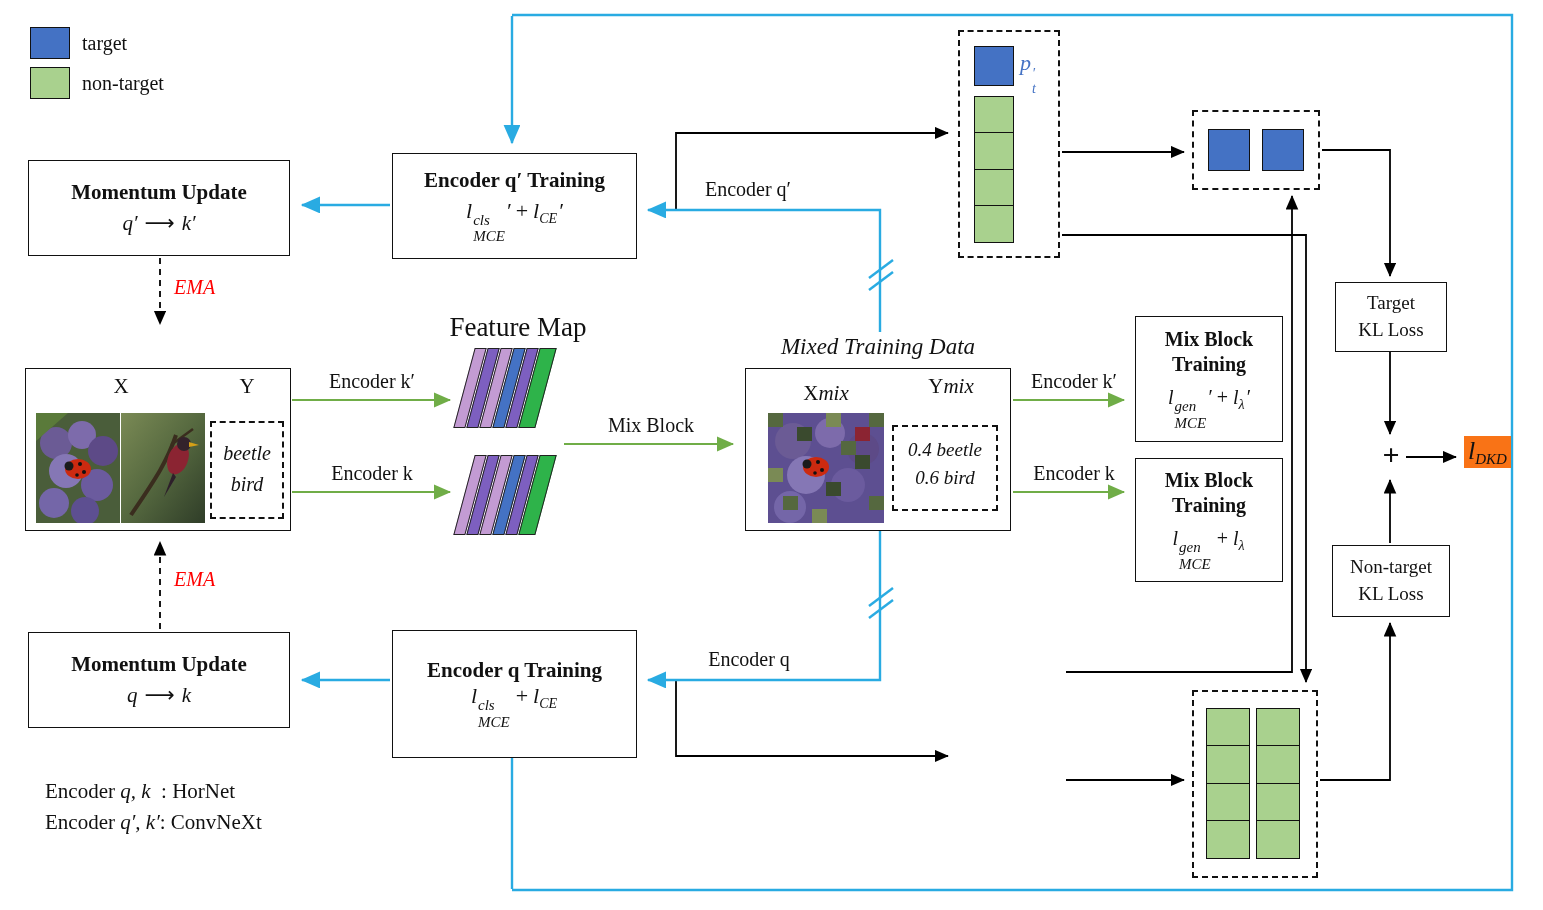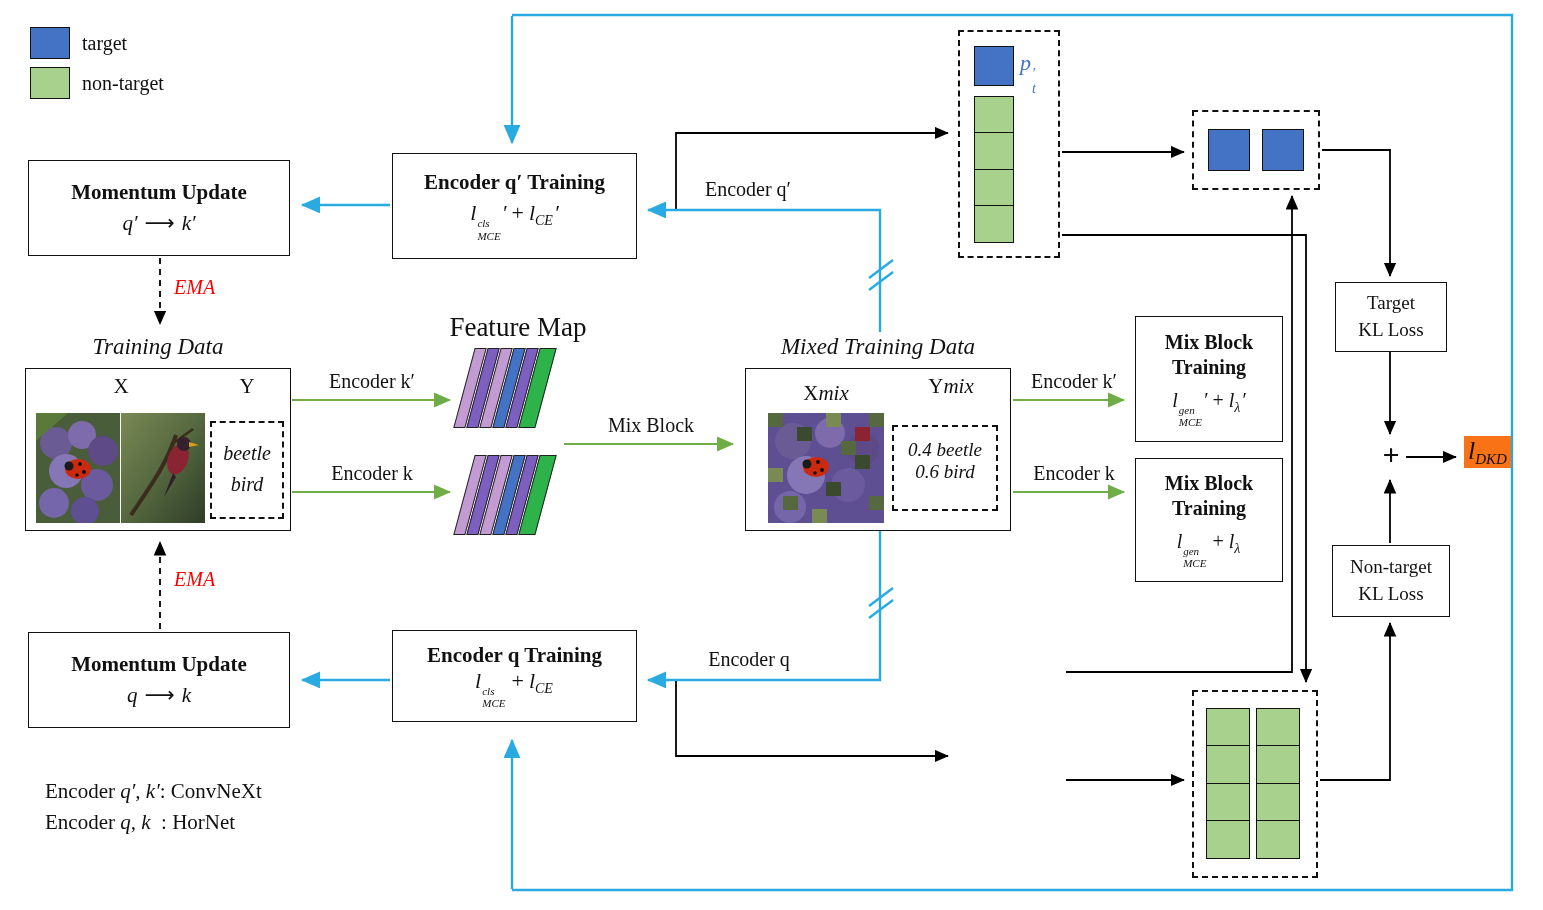--- a/index.html
+++ b/index.html
@@ -16,21 +16,21 @@
   .dtitle{font-style:italic;font-size:23px;text-align:center;z-index:3;}
   .colh{font-size:21px;text-align:center;}
   .cell-label{font-style:italic;font-size:20px;text-align:center;}
   .mix-label{font-style:italic;font-size:19px;text-align:center;}
   .ema{color:#f00;font-style:italic;font-size:20px;z-index:3;}
   .it{font-style:italic;}
   .pre{white-space:pre;}
   .formula{font-size:22px;white-space:nowrap;}
   .f20{font-size:20px;}
   .supsub{display:inline-flex;flex-direction:column;align-items:flex-start;
-          font-size:11px;line-height:1.1;vertical-align:-7px;margin-left:1px;}
+          font-size:15px;line-height:1.1;vertical-align:-7px;margin-left:1px;}
   .sub{font-size:14px;vertical-align:-5px;text-align:center;}
   .pr{margin-left:1px;}
   .plus{margin:0 5px;font-style:normal;}
   .mom-formula{font-size:21px;font-style:italic;}
   .arrow-glyph{margin:0 7px;font-style:normal;font-family:"DejaVu Sans",sans-serif;}
   .swatch{width:40px;height:32px;border:1.6px solid #111;box-sizing:border-box;z-index:2;}
   .sw-blue{background:#4472c4;}
   .sw-green{background:#a9d18e;}
   .legend-label{font-size:20px;line-height:32px;z-index:3;}
   .bluesq{width:40px;height:40px;background:#4472c4;border:1.6px solid #111;box-sizing:border-box;}
@@ -122,21 +122,20 @@
   <div class="abs box flexc" style="left:28px;top:632px;width:262px;height:96px;gap:6px">
     <div class="box-title">Momentum Update</div>
     <div class="mom-formula">
       <span class="it">q</span><span class="arrow-glyph">⟶</span><span class="it">k</span>
     </div>
   </div>
 
   <div class="abs ema" style="left:174px;top:276px">EMA</div>
   <div class="abs ema" style="left:174px;top:568px">EMA</div>
 
-  <div class="abs dtitle" style="left:25px;top:334px;width:266px">Training Data</div>
   <div class="abs box" style="left:25px;top:368px;width:266px;height:163px">
     <div class="abs colh" style="left:70px;top:5px;width:50px">X</div>
     <div class="abs colh" style="left:196px;top:5px;width:50px">Y</div>
     <svg class="abs imgframe" style="left:10px;top:44px" width="84" height="110" viewBox="0 0 84 110">
       <rect width="84" height="110" fill="#4a5d3a"></rect>
       <circle cx="20" cy="30" r="16" fill="#6b5b95"></circle>
         <circle cx="46" cy="22" r="14" fill="#7d6bab"></circle>
       <circle cx="67" cy="38" r="15" fill="#5d4a87"></circle>
         <circle cx="30" cy="58" r="17" fill="#8577b5"></circle>
       <circle cx="61" cy="72" r="16" fill="#6b5b9e"></circle>
@@ -219,36 +218,36 @@
       <rect x="58" y="69" width="15" height="14" fill="#3a4a2e"></rect>
         <rect x="101" y="0" width="15" height="14" fill="#55683f"></rect>
       <ellipse cx="48" cy="54" rx="13" ry="10" fill="#cc2a10"></ellipse>
       <circle cx="39" cy="51" r="4.5" fill="#1a1a1a"></circle>
         <circle cx="50" cy="49" r="2" fill="#111"></circle>
       <circle cx="54" cy="57" r="2" fill="#111"></circle>
         <circle cx="47" cy="60" r="1.8" fill="#111"></circle>
     </svg>
     <div class="abs dashed" style="left:146px;top:56px;width:106px;height:86px">
       <div class="mix-label" style="margin-top:12px">0.4 beetle</div>
-      <div class="mix-label" style="">0.6 bird</div>
+      <div class="mix-label" style="margin-top:6px">0.6 bird</div>
     </div>
   </div>
 
   <div class="abs alabel" style="left:1014px;top:370px;width:120px">Encoder k′</div>
   <div class="abs alabel" style="left:1014px;top:462px;width:120px">Encoder k</div>
 
   <div class="abs box flexc" style="left:392px;top:153px;width:245px;height:106px;gap:5px">
     <div class="box-title">Encoder q′ Training</div>
     <div class="formula"><span class="it">l</span><span class="supsub">
           <span class="it">cls</span>
           <span class="it">MCE</span>
         </span><span class="it pr">′</span><span class="plus">+</span><span class="it">l</span><span class="sub it">CE</span><span class="it pr">′</span></div>
   </div>
 
-  <div class="abs box flexc" style="left:392px;top:630px;width:245px;height:92px;gap:0">
+  <div class="abs box flexc" style="left:392px;top:630px;width:245px;height:128px;gap:0">
     <div class="box-title">Encoder q Training</div>
     <div class="formula"><span class="it">l</span><span class="supsub">
           <span class="it">cls</span>
           <span class="it">MCE</span>
         </span><span class="it pr"></span><span class="plus">+</span><span class="it">l</span><span class="sub it">CE</span><span class="it pr"></span></div>
   </div>
 
   <div class="abs alabel" style="left:688px;top:178px;width:120px">Encoder q′</div>
   <div class="abs alabel" style="left:694px;top:648px;width:110px">Encoder q</div>
 
@@ -312,17 +311,17 @@
       </div>
     <div class="abs" style="left:62px;top:16px">
         <div class="gsqm"></div>
         <div class="gsqm"></div>
         <div class="gsqm"></div>
         <div class="gsqm"></div>
       </div>
   </div>
 
   <div class="abs fn" style="left:45px;top:776px">
+    <div><span class="pre">Encoder </span><span class="it pre">q, k</span><span class="pre">  : HorNet</span></div>
     <div><span class="pre">Encoder </span><span class="it pre">q′, k′</span><span class="pre">: ConvNeXt</span></div>
-    <div><span class="pre">Encoder </span><span class="it pre">q, k</span><span class="pre">  : HorNet</span></div>
   </div>
 
 </div>
 
 </body></html>

